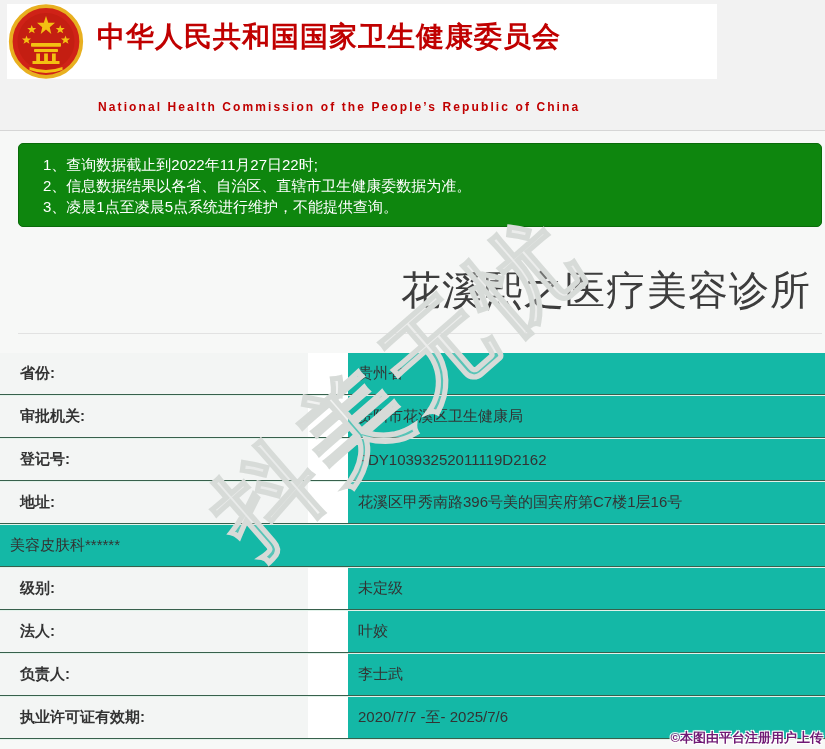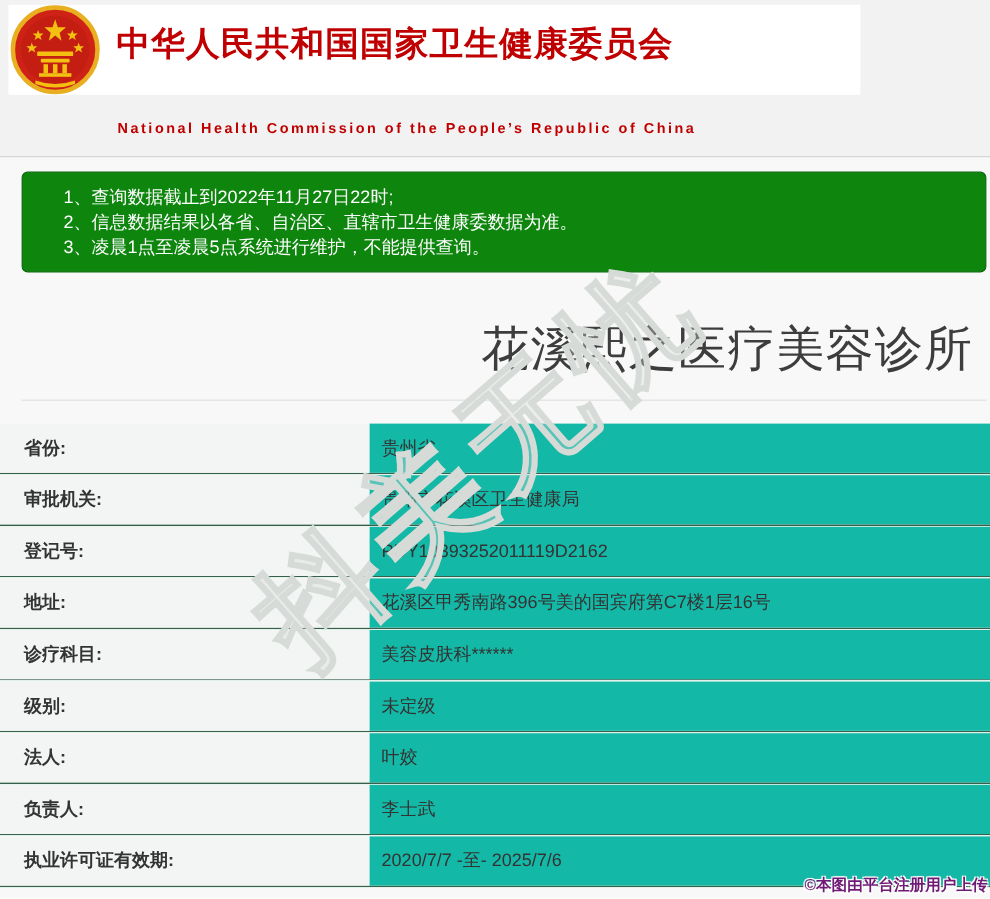--- a/index.html
+++ b/index.html
@@ -13,32 +13,32 @@
   .header-box{ position:absolute; left:7px; top:4px; width:710px; height:75px; background:#ffffff; }
   .emblem{ position:absolute; left:0px; top:0px; width:78px; height:75px; }
   .hdr-title-cn{ position:absolute; left:90px; top:14px; font-size:28px; font-weight:bold;
                  color:#c00000; letter-spacing:1px; white-space:nowrap; }
   .hdr-title-en{ position:absolute; left:91px; top:57px; font-size:12px; font-weight:bold;
                  color:#c00000; letter-spacing:2.1px; white-space:nowrap;margin-top:39px; }
 
   
   .notice{ position:absolute; left:18px; top:143px; width:804px; height:84px;
            background:#0e860e; border:1px solid #0a6b0a; border-radius:5px;
-           color:#ffffff; font-size:15px; padding:10px 10px 0 34px; }
+           color:#ffffff; font-size:15px; padding:10px 10px 0 24px; }
   .notice .line{ line-height:21px; white-space:nowrap; }
 
   
   .result-title{ position:absolute; top:263px; right:14px; font-size:40px; color:#3d3d3d;
                  font-weight:400; letter-spacing:1px; white-space:nowrap;text-align:right; }
 
   .pre-table-line{ position:absolute; left:18px; top:333px; width:804px; height:1px; background:#e2e2e2; }
 
   
   .info-table{ position:absolute; left:0; top:353px; width:825px; background:#ffffff; }
-  .row{ display:flex; height:41px; }
+  .row{ display:flex; height:41px;gap:40px; }
   .cell-label{ width:308px; background:#f3f5f4; display:flex; align-items:center;
                padding-left:20px; font-size:15px; font-weight:bold; color:#333333; }
   .cell-value{ flex:1; background:#14b8a6; display:flex; align-items:center;
                padding-left:10px; font-size:15px; color:#333333; }
   .row-divider{ height:2px; width:100%;
                 background:linear-gradient(to bottom,#37604c 0,#37604c 1px,#e2f2ea 1px,#e2f2ea 2px); }
 
   
   .watermark{ position:absolute; left:120px; top:200px; width:560px; height:370px;
               display:flex; align-items:center; justify-content:center;
@@ -106,21 +106,20 @@
         <div class="cell-label">登记号:</div>
         <div class="cell-value">PDY10393252011119D2162</div>
       </div>
       <div class="row-divider"></div>
       <div class="row">
         <div class="cell-label">地址:</div>
         <div class="cell-value">花溪区甲秀南路396号美的国宾府第C7楼1层16号</div>
       </div>
       <div class="row-divider"></div>
       <div class="row">
-        <div class="cell-label">诊疗科目:</div>
         <div class="cell-value">美容皮肤科******</div>
       </div>
       <div class="row-divider"></div>
       <div class="row">
         <div class="cell-label">级别:</div>
         <div class="cell-value">未定级</div>
       </div>
       <div class="row-divider"></div>
       <div class="row">
         <div class="cell-label">法人:</div>

